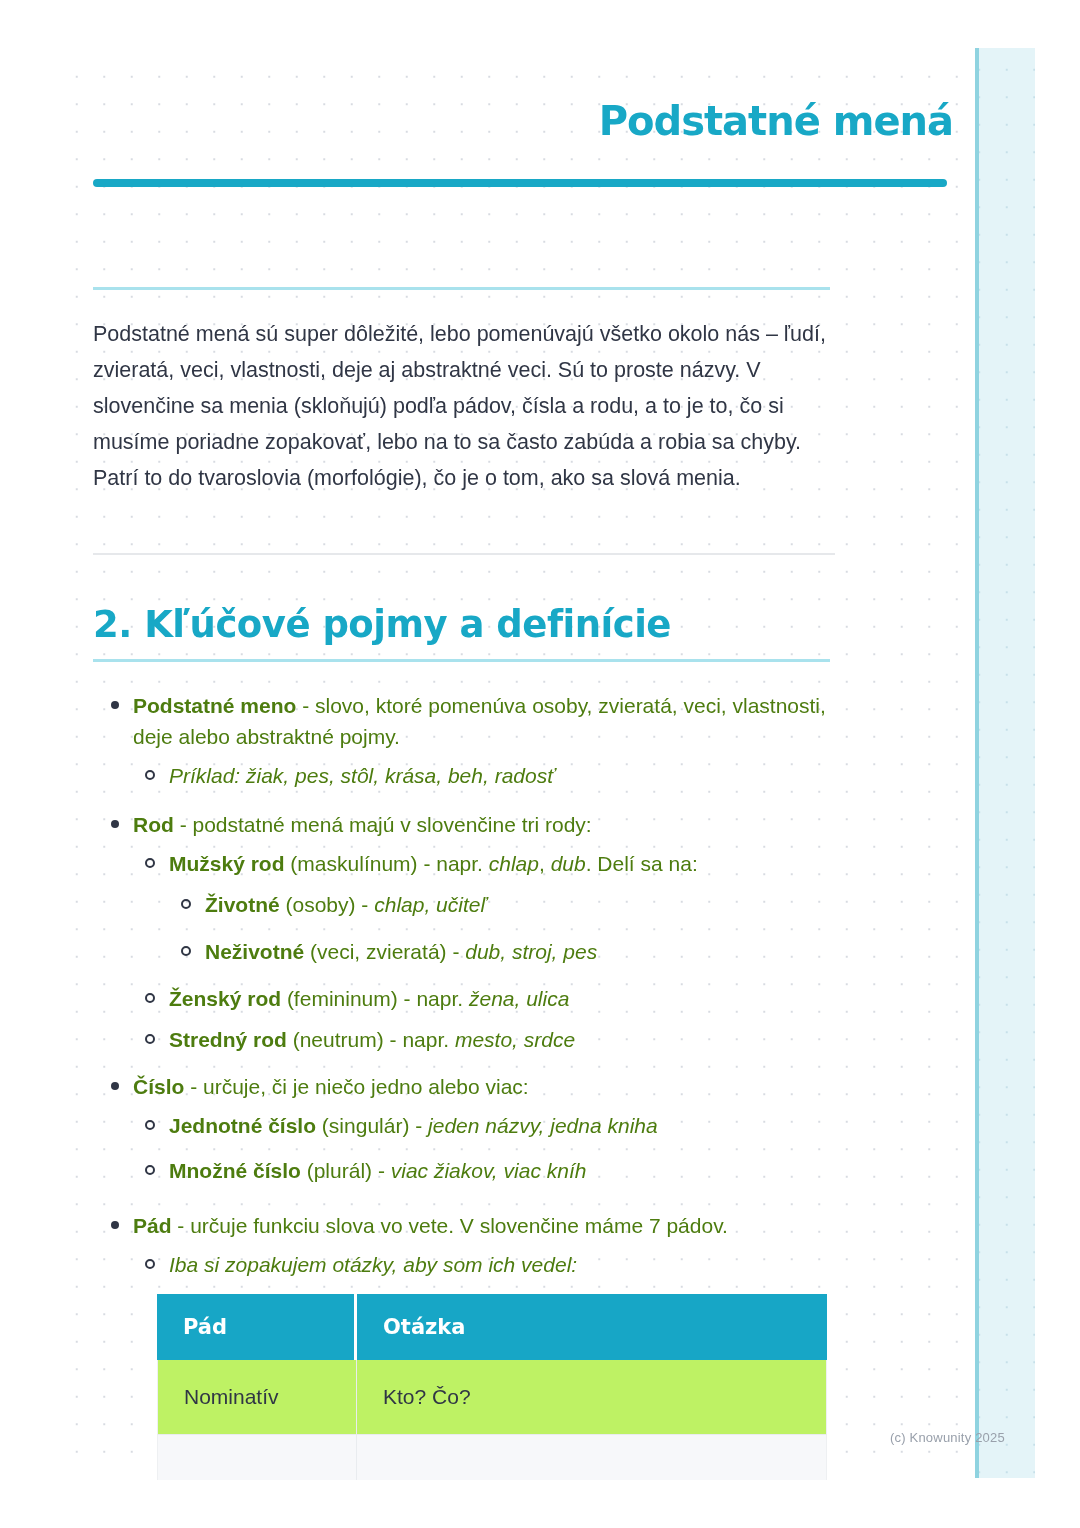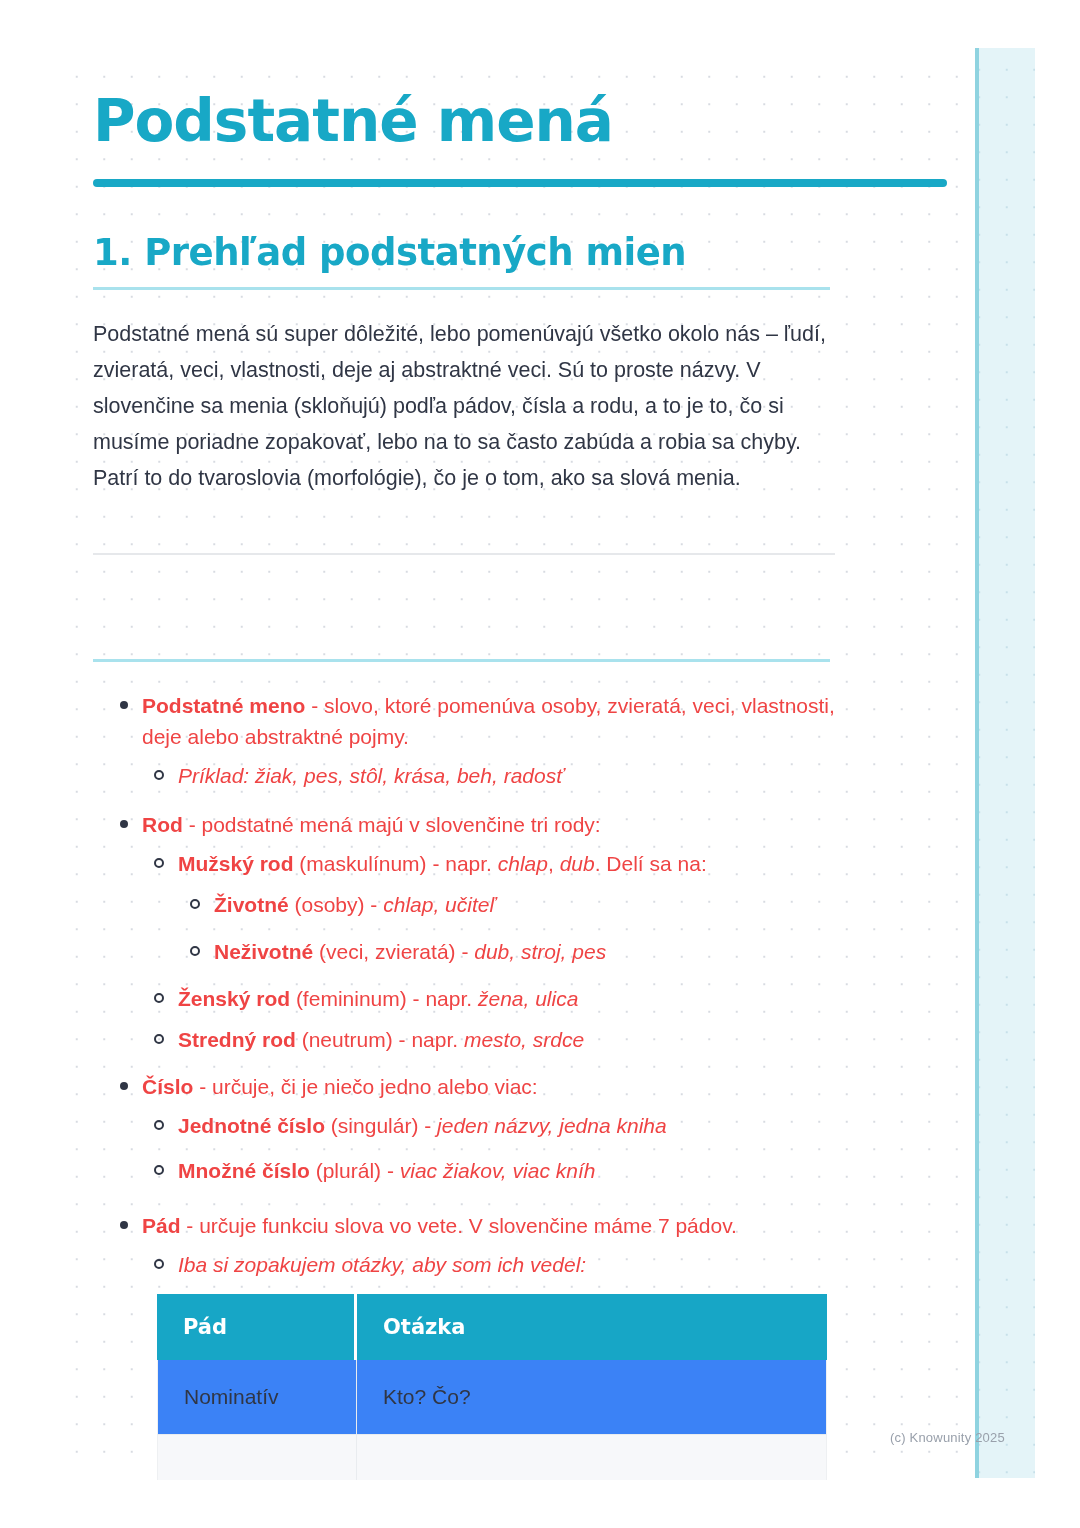--- a/index.html
+++ b/index.html
@@ -13,22 +13,22 @@
     background-size:27.5px 27.5px; background-position:8px 8px;
   }
   .stripe{
     position:absolute; left:975px; top:48px; width:56px; height:1430px;
     background-color:#e4f4f8; border-left:4px solid #8fd3e0;
     background-image:radial-gradient(circle, #c6e0e9 1.3px, transparent 1.5px);
     background-size:27.5px 27.5px; background-position:14px 8px;
   }
   .h-title{
     position:absolute; left:93px; top:86px; width:860px;
-    font-family:"DejaVu Sans", sans-serif; font-weight:bold; font-size:58px;
-    line-height:70px; color:#18a8c6; letter-spacing:-1px;
+    font-family:"DejaVu Sans", sans-serif; font-weight:bold; font-size:40px;
+    line-height:70px; color:#18a8c6; letter-spacing:-1px;text-align:right;
   }
   .title-rule{
     position:absolute; left:93px; top:179px; width:854px; height:8px;
     background:#18a8c6; border-radius:4px;
   }
   .sec-head{
     position:absolute; left:93px; width:860px;
     font-family:"DejaVu Sans", sans-serif; font-weight:bold; font-size:37px;
     line-height:46px; color:#18a8c6; letter-spacing:-0.5px;
   }
@@ -40,22 +40,22 @@
   .sec-rule.r1{ top:287px; }
   .sec-rule.r2{ top:659px; }
   .para{
     position:absolute; left:93px; top:316px; width:742px;
     font-size:21.5px; line-height:36px; color:#303645;
   }
   .divider{
     position:absolute; left:93px; top:553px; width:742px; height:2px; background:#e6e8eb;
   }
   .bullets{
-    position:absolute; left:110px; top:690px; width:748px;
-    font-size:21px; line-height:31px; color:#ef4444;
+    position:absolute; left:101px; top:690px; width:748px;
+    font-size:21px; line-height:31px; color:#4d7c0f;
   }
   .bl{ display:flex; }
   .bl.lvl1{ margin-left:10px; }
   .bl.lvl2{ margin-left:44px; }
   .bl.lvl3{ margin-left:80px; }
   .bl:nth-child(2){margin-top:8px}
   .bl:nth-child(3){margin-top:18px}
   .bl:nth-child(4){margin-top:8px}
   .bl:nth-child(5){margin-top:10px}
   .bl:nth-child(6){margin-top:16px}
@@ -77,47 +77,47 @@
   }
   .thead{ display:flex; height:66px; background:#17a6c6; }
   .th{
     display:flex; align-items:center; padding-left:26px; color:#ffffff;
     font-family:"DejaVu Sans", sans-serif; font-weight:bold; font-size:21px;
   }
   .th.c1{ width:171px; border-right:3px solid #ffffff; }
   .th.c2{ flex:1; }
   .trow{ display:flex; border-bottom:1px solid #e9ecef;
          border-left:1px solid #eef0f2; border-right:1px solid #eef0f2; }
-  .trow.r1{ height:74px; background:#3b82f6; }
+  .trow.r1{ height:74px; background:#bef264; }
   .trow.r2{ height:70px; background:#f7f8fa; }
   .td{ display:flex; align-items:center; padding-left:26px; font-size:21px; color:#303645; }
   .td.c1{ width:172px; }
   .td.c2{ flex:1; border-left:1px solid #e9ecef; }
   .copyright{
     position:absolute; left:890px; top:1430px; z-index:3;
     font-size:13px; color:#99a0ab; letter-spacing:0.2px;
   }
 </style>
 </head>
 <body>
 
 <div class="page">
   <div class="dots"></div>
   <div class="stripe"></div>
 
   <div class="h-title">Podstatné mená</div>
   <div class="title-rule"></div>
 
-  <div class="sec-head s1">1. Prehľad podstatných mien</div>
   <div class="sec-rule r1"></div>
 
   <div class="para">Podstatné mená sú super dôležité, lebo pomenúvajú všetko okolo nás – ľudí, zvieratá, veci, vlastnosti, deje aj abstraktné veci. Sú to proste názvy. V slovenčine sa menia (skloňujú) podľa pádov, čísla a rodu, a to je to, čo si musíme poriadne zopakovať, lebo na to sa často zabúda a robia sa chyby. Patrí to do tvaroslovia (morfológie), čo je o tom, ako sa slová menia.</div>
 
   <div class="divider"></div>
 
+  <div class="sec-head s2">2. Kľúčové pojmy a definície</div>
   <div class="sec-rule r2"></div>
 
   <div class="bullets">
       <div class="bl lvl1">
         <span class="m disc"></span>
         <div class="bt"><span class="sb">Podstatné meno</span><span> - slovo, ktoré pomenúva osoby, zvieratá, veci, vlastnosti, deje alebo abstraktné pojmy.</span></div>
       </div>
       <div class="bl lvl2">
         <span class="m circ"></span>
         <div class="bt"><span class="si">Príklad: žiak, pes, stôl, krása, beh, radosť</span></div>

